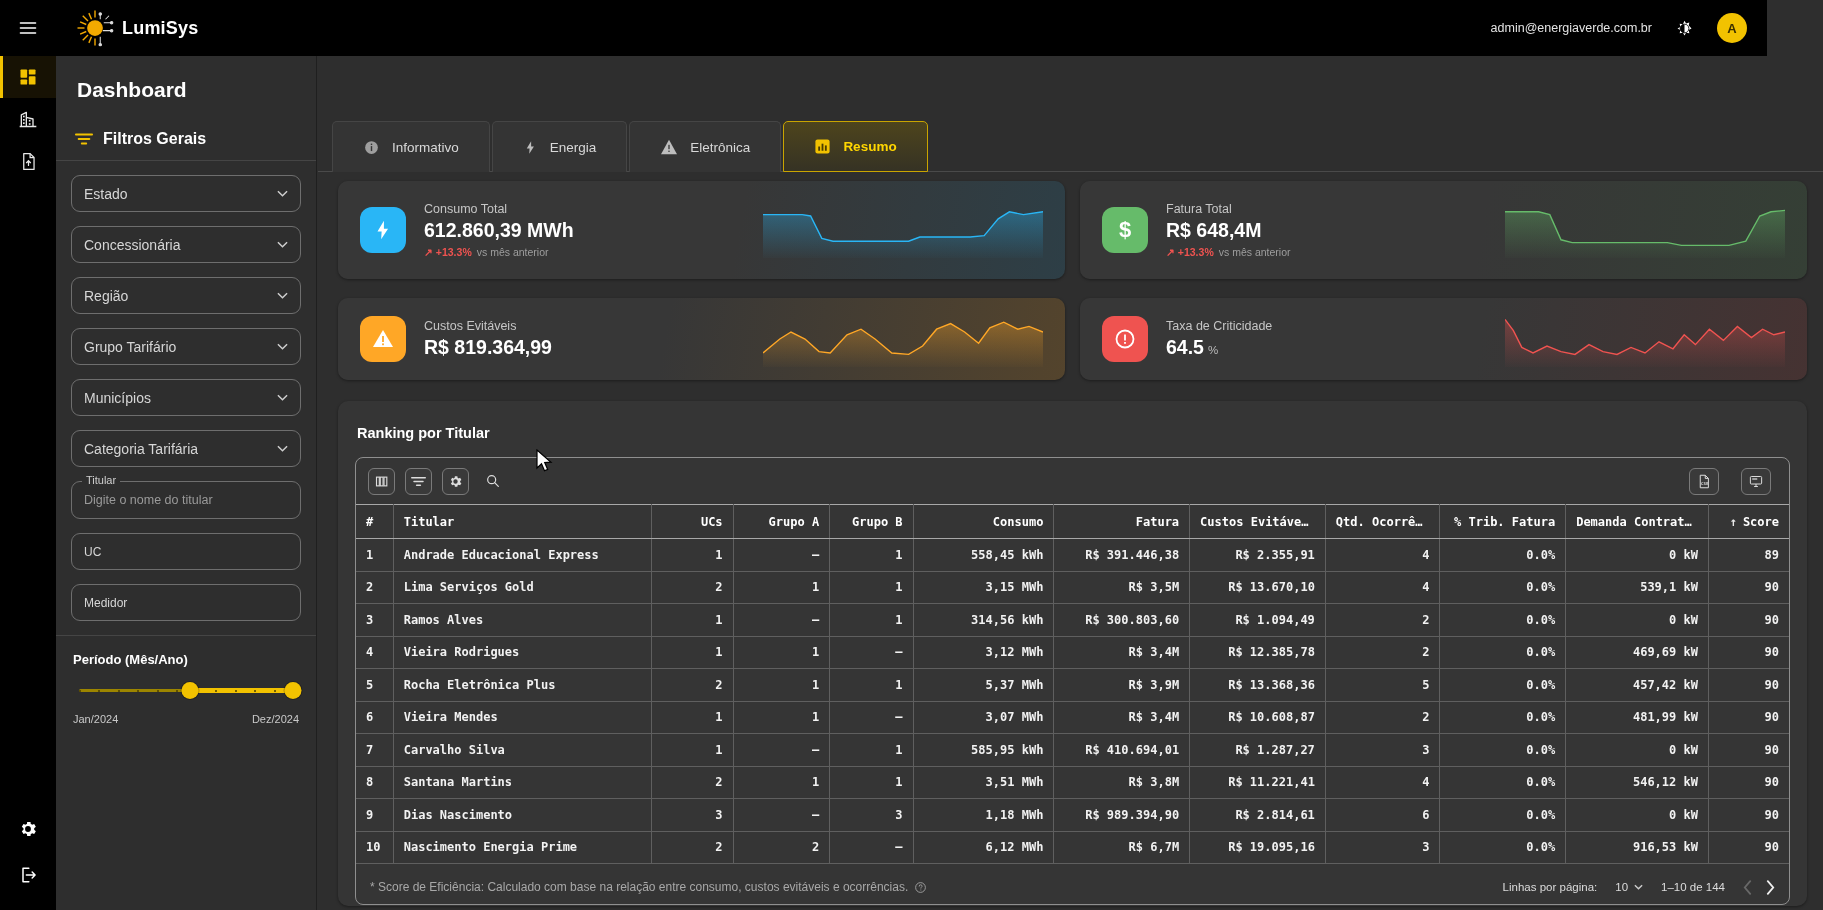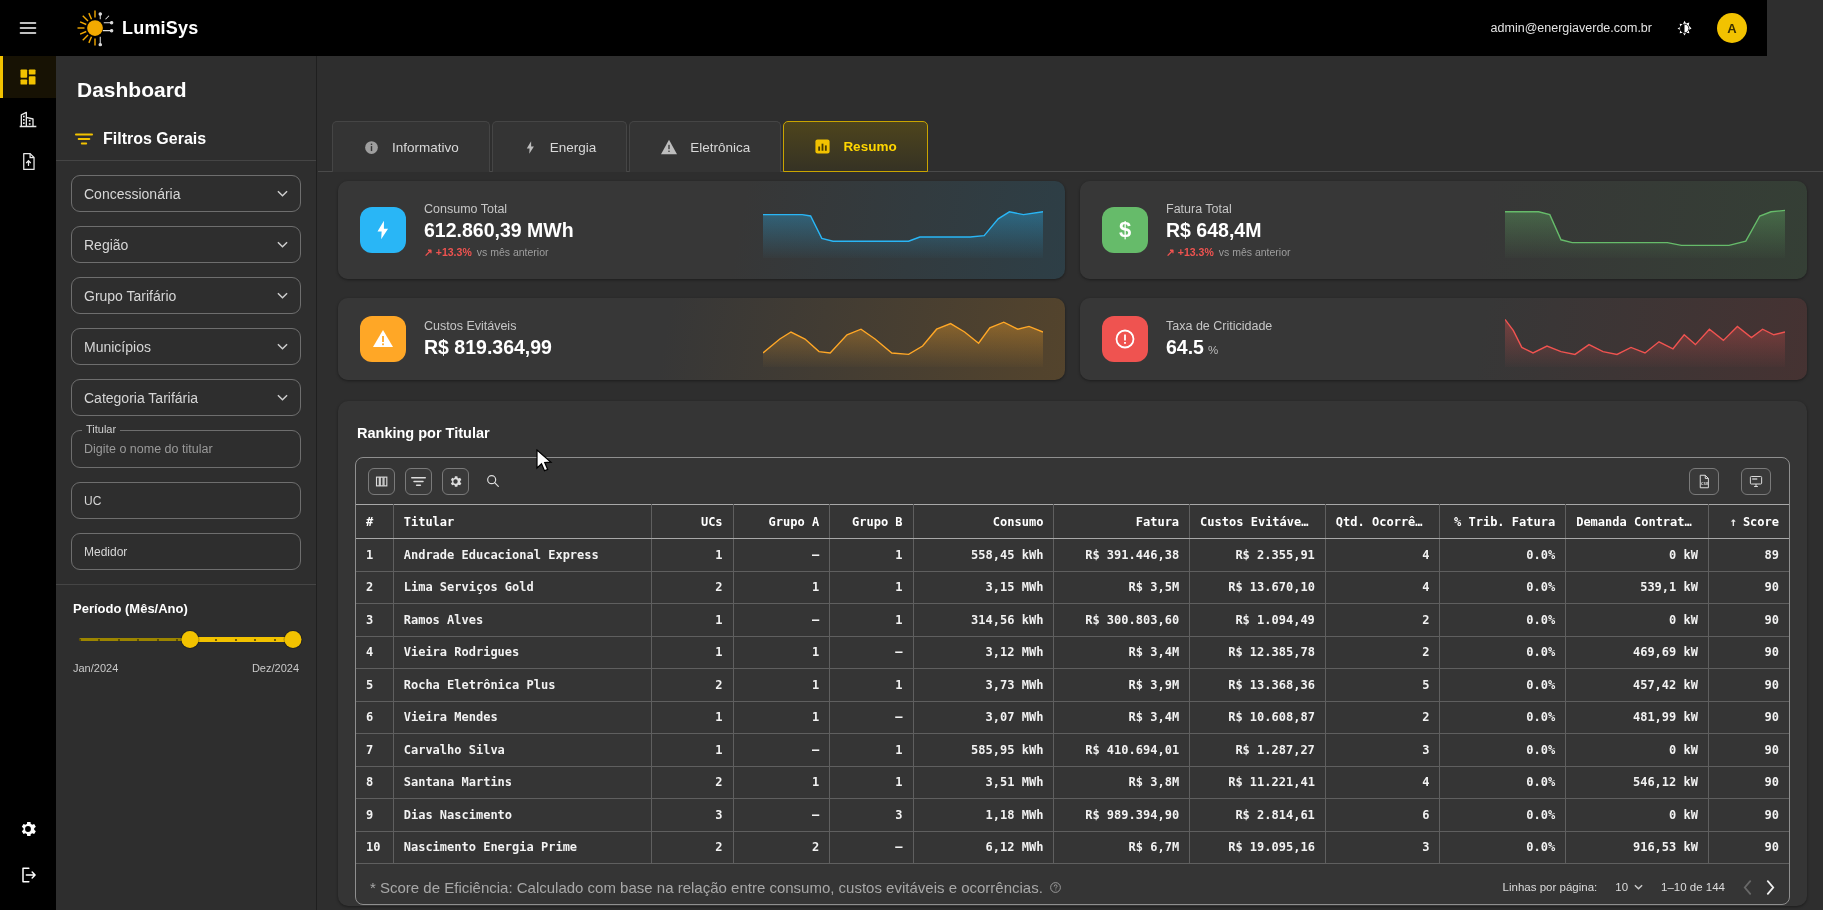--- a/index.html
+++ b/index.html
@@ -104,21 +104,21 @@
   table.grid th { height:34px; color:#fff; font-size:12px; font-weight:bold; text-align:right;
     border-top:1px solid #a8a8a8; border-bottom:1px solid #a8a8a8; cursor:pointer; }
   table.grid td { height:32.5px; color:#f2f2f2; font-size:12px; font-weight:bold; text-align:right; }
   table.grid th.al, table.grid td.al { text-align:left; }
   table.grid th:first-child, table.grid td:first-child { border-left:none; }
   table.grid th:last-child, table.grid td:last-child { border-right:none; }
   td.score { color:#6abf69; }
   .sort-arrow { display:inline-block; margin-right:6px; color:#e8e8e8; }
 
   .grid-footer { margin-top:auto; height:34px; display:flex; align-items:center; padding:0 14px; }
-  .footnote { color:#a8a8a8; font-size:15px; display:flex; align-items:center; gap:6px; }
+  .footnote { color:#a8a8a8; font-size:12px; display:flex; align-items:center; gap:6px; }
   .pager { margin-left:auto; display:flex; align-items:center; gap:18px; color:#dcdcdc; font-size:11.5px; }
   .rpp { display:flex; align-items:center; gap:6px; cursor:pointer; }
   .pager-arrows { display:flex; gap:14px; align-items:center; }
   .pg-btn { cursor:pointer; display:flex; align-items:center; }
 
   .cursor { position:absolute; left:535px; top:449px; z-index:50; pointer-events:none; }
 </style>
 </head>
 <body>
 
@@ -220,20 +220,26 @@
             <line x1="1" y1="2" x2="19" y2="2"></line>
             <line x1="4" y1="7" x2="16" y2="7"></line>
             <line x1="7.5" y1="12" x2="12.5" y2="12"></line>
           </g>
       </svg>
       <span class="filters-title">Filtros Gerais</span>
     </div>
     <div class="sb-divider"></div>
 
     <div id="selects">
+        <div class="select-box">
+          <span>Estado</span>
+    <svg class="caret" width="11" height="7" viewBox="0 0 12 7">
+            <path d="M1 1l5 5 5-5" fill="none" stroke="#cfcfcf" stroke-width="1.6"></path>
+          </svg>
+        </div>
         <div class="select-box">
           <span>Concessionária</span>
     <svg class="caret" width="11" height="7" viewBox="0 0 12 7">
             <path d="M1 1l5 5 5-5" fill="none" stroke="#cfcfcf" stroke-width="1.6"></path>
           </svg>
         </div>
         <div class="select-box">
           <span>Região</span>
     <svg class="caret" width="11" height="7" viewBox="0 0 12 7">
             <path d="M1 1l5 5 5-5" fill="none" stroke="#cfcfcf" stroke-width="1.6"></path>
@@ -553,21 +559,21 @@
                   <td>0.0%</td>
                   <td>469,69 kW</td>
                   <td class="score">90</td>
                 </tr>
                 <tr>
                   <td class="al">5</td>
                   <td class="al">Rocha Eletrônica Plus</td>
                   <td>2</td>
                   <td>1</td>
                   <td>1</td>
-                  <td>3,73 MWh</td>
+                  <td>5,37 MWh</td>
                   <td>R$ 3,9M</td>
                   <td>R$ 13.368,36</td>
                   <td>5</td>
                   <td>0.0%</td>
                   <td>457,42 kW</td>
                   <td class="score">90</td>
                 </tr>
                 <tr>
                   <td class="al">6</td>
                   <td class="al">Vieira Mendes</td>

